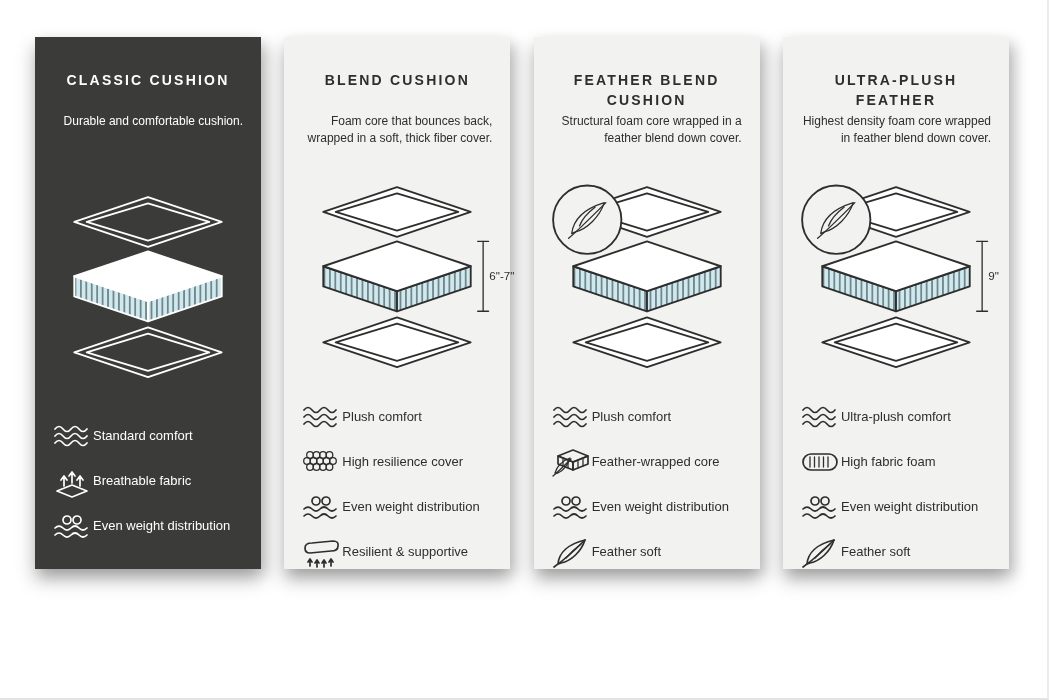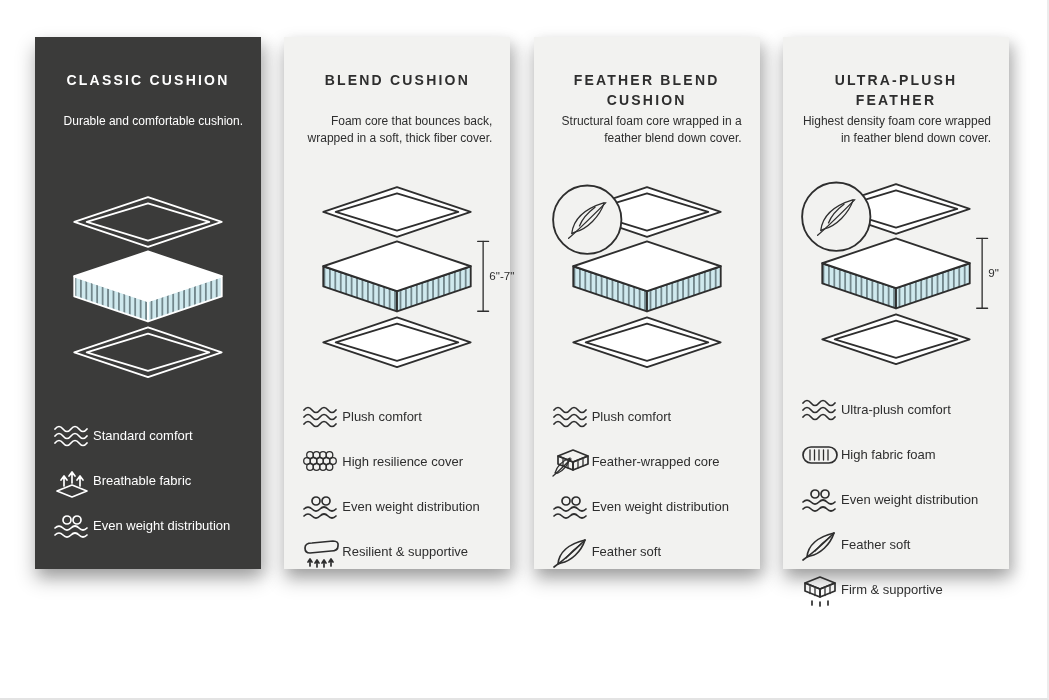--- a/index.html
+++ b/index.html
@@ -360,28 +360,16 @@
       <li class="feature">
         <span class="f-icon">
           <svg viewBox="0 0 40 34">
             <path class="icn" d="M7,29 C8,18 17,9 34,5 C30,17 20,26 10,28 Z"></path>
             <path class="icn" d="M3,32 C13,25 25,14 34,5"></path>
             <path class="icn-thin" d="M15,23 C20,17 26,12 30,9"></path>
           </svg>
         </span>
         <span class="f-label">Feather soft</span>
       </li>
-      <li class="feature">
-        <span class="f-icon">
-          <svg viewBox="0 0 40 34">
-            <polygon class="icn" points="20,4 35,10 20,16 5,10"></polygon>
-            <polygon class="icn" points="5,10 20,16 20,24 5,18"></polygon>
-            <polygon class="icn" points="35,10 20,16 20,24 35,18"></polygon>
-            <path class="icn-thin" d="M10,13.5 V20.5 M15,15.5 V22.5 M25,15.5 V22.5 M30,13.5 V20.5"></path>
-            <path class="icn" d="M12,32 V28 M20,33 V29 M28,32 V28"></path>
-          </svg>
-        </span>
-        <span class="f-label">Firm &amp; supportive</span>
-      </li>
     </ul>
   </section>
 
 </div>
 
 </body></html>

